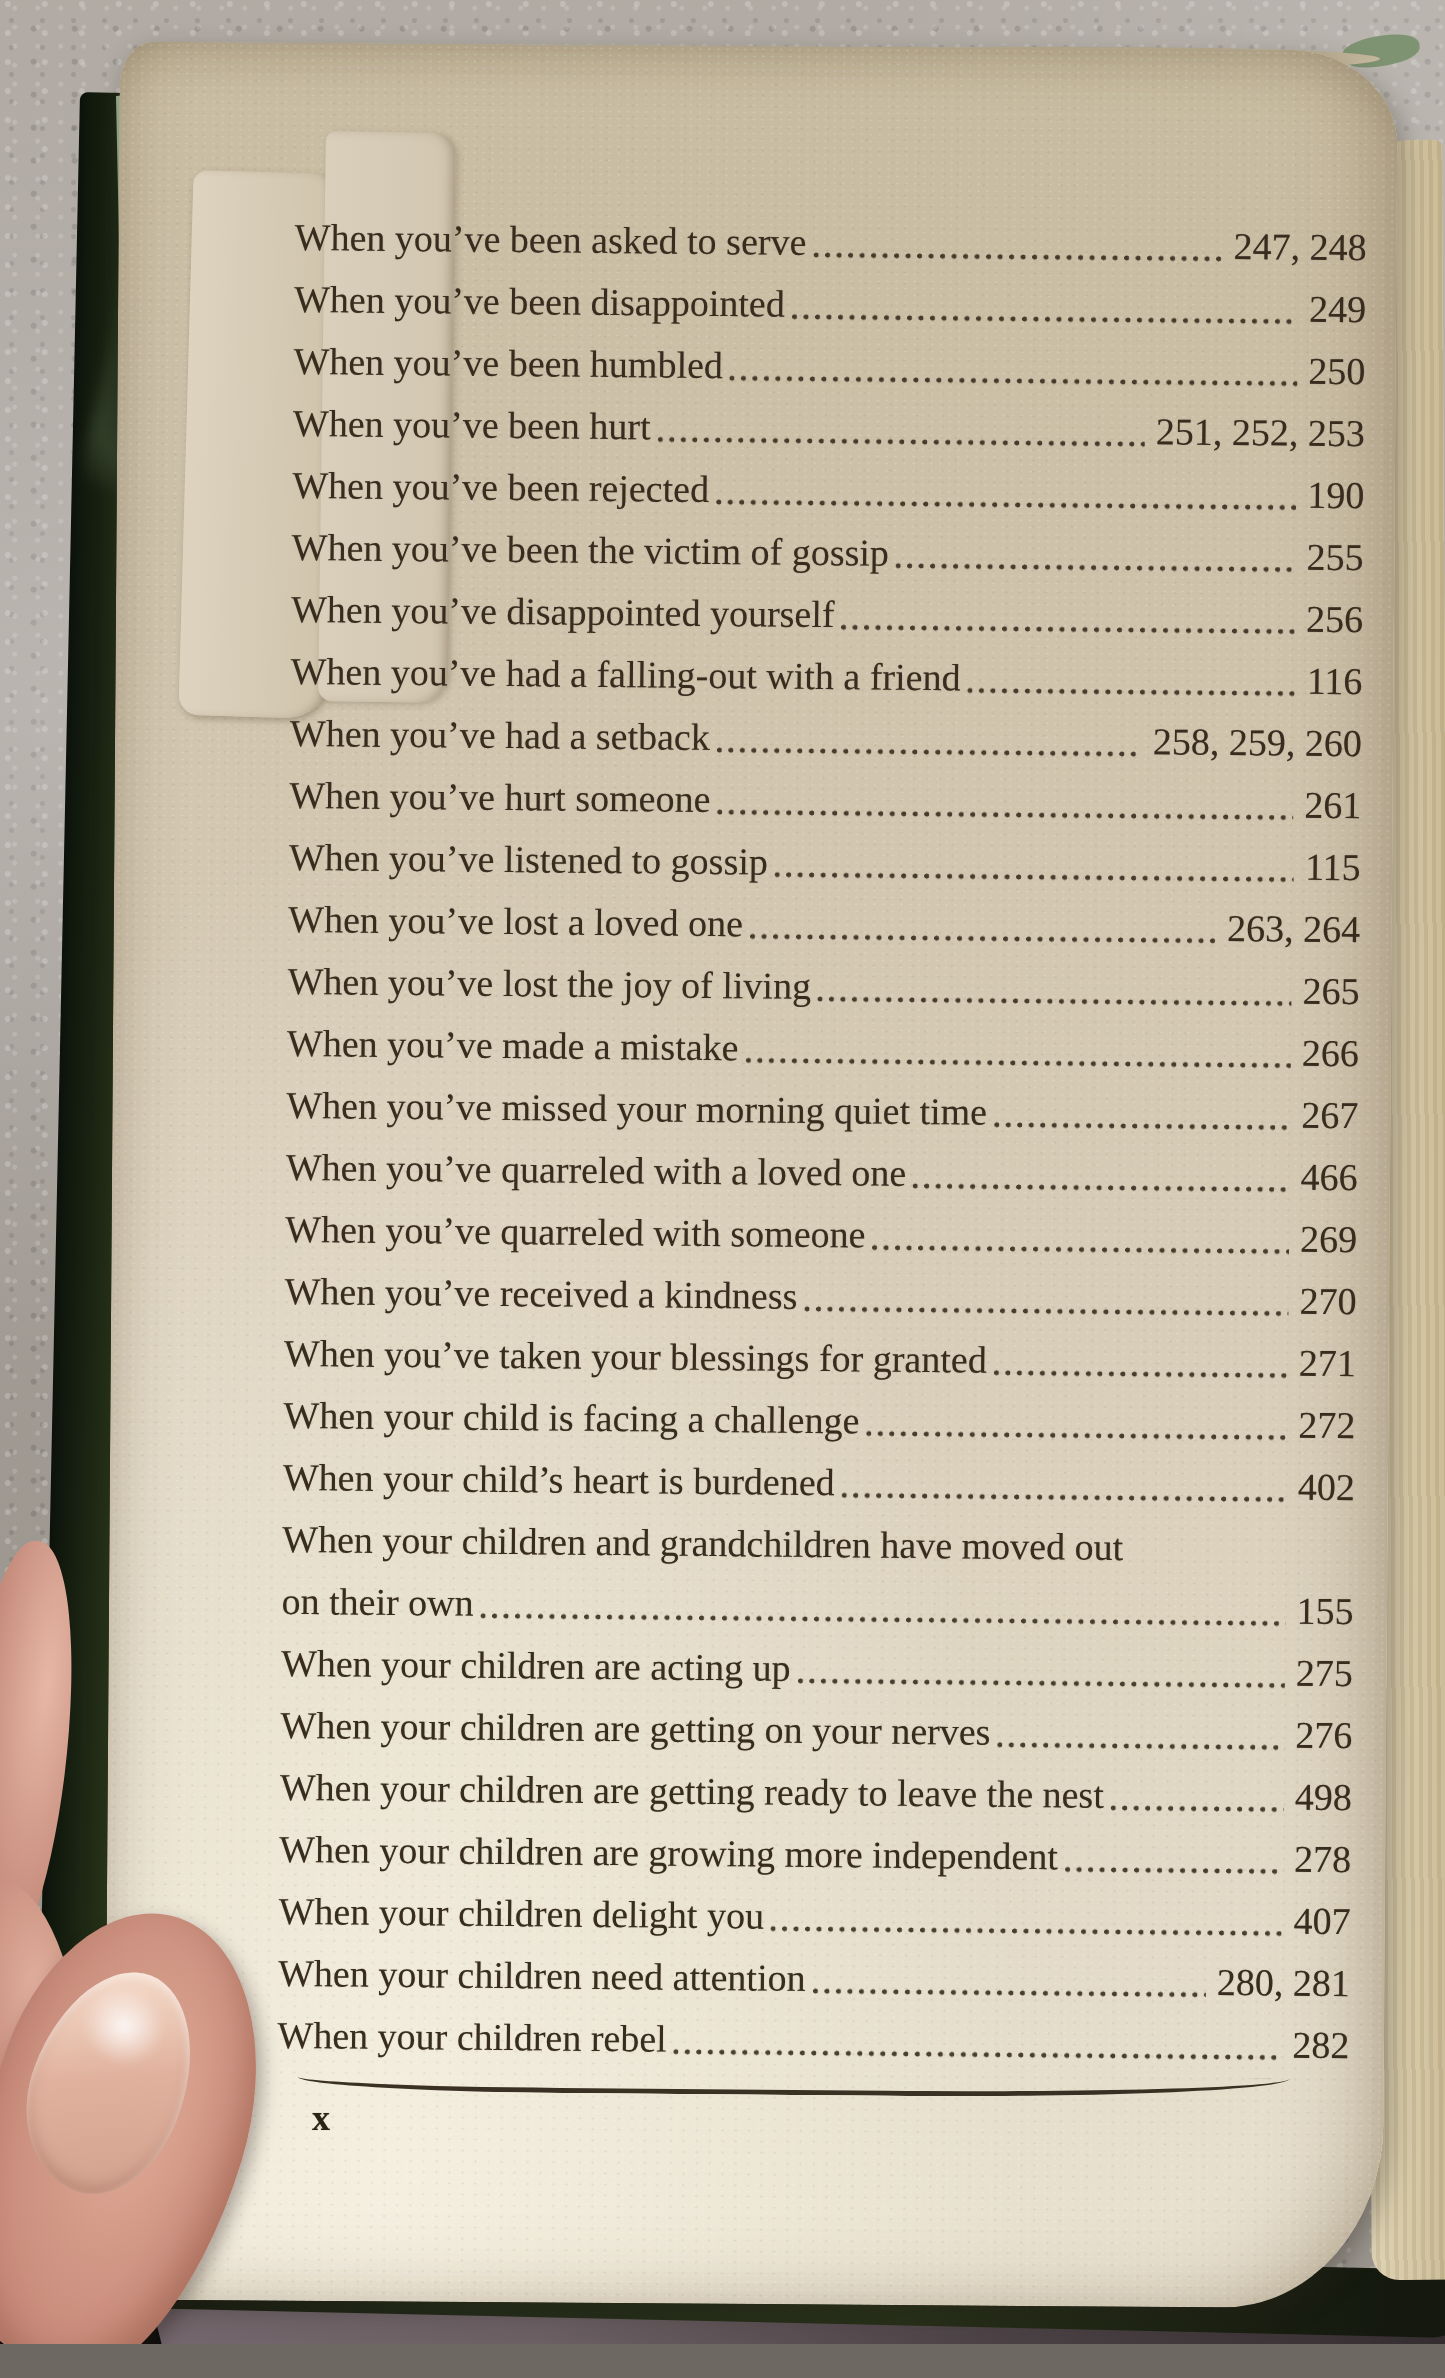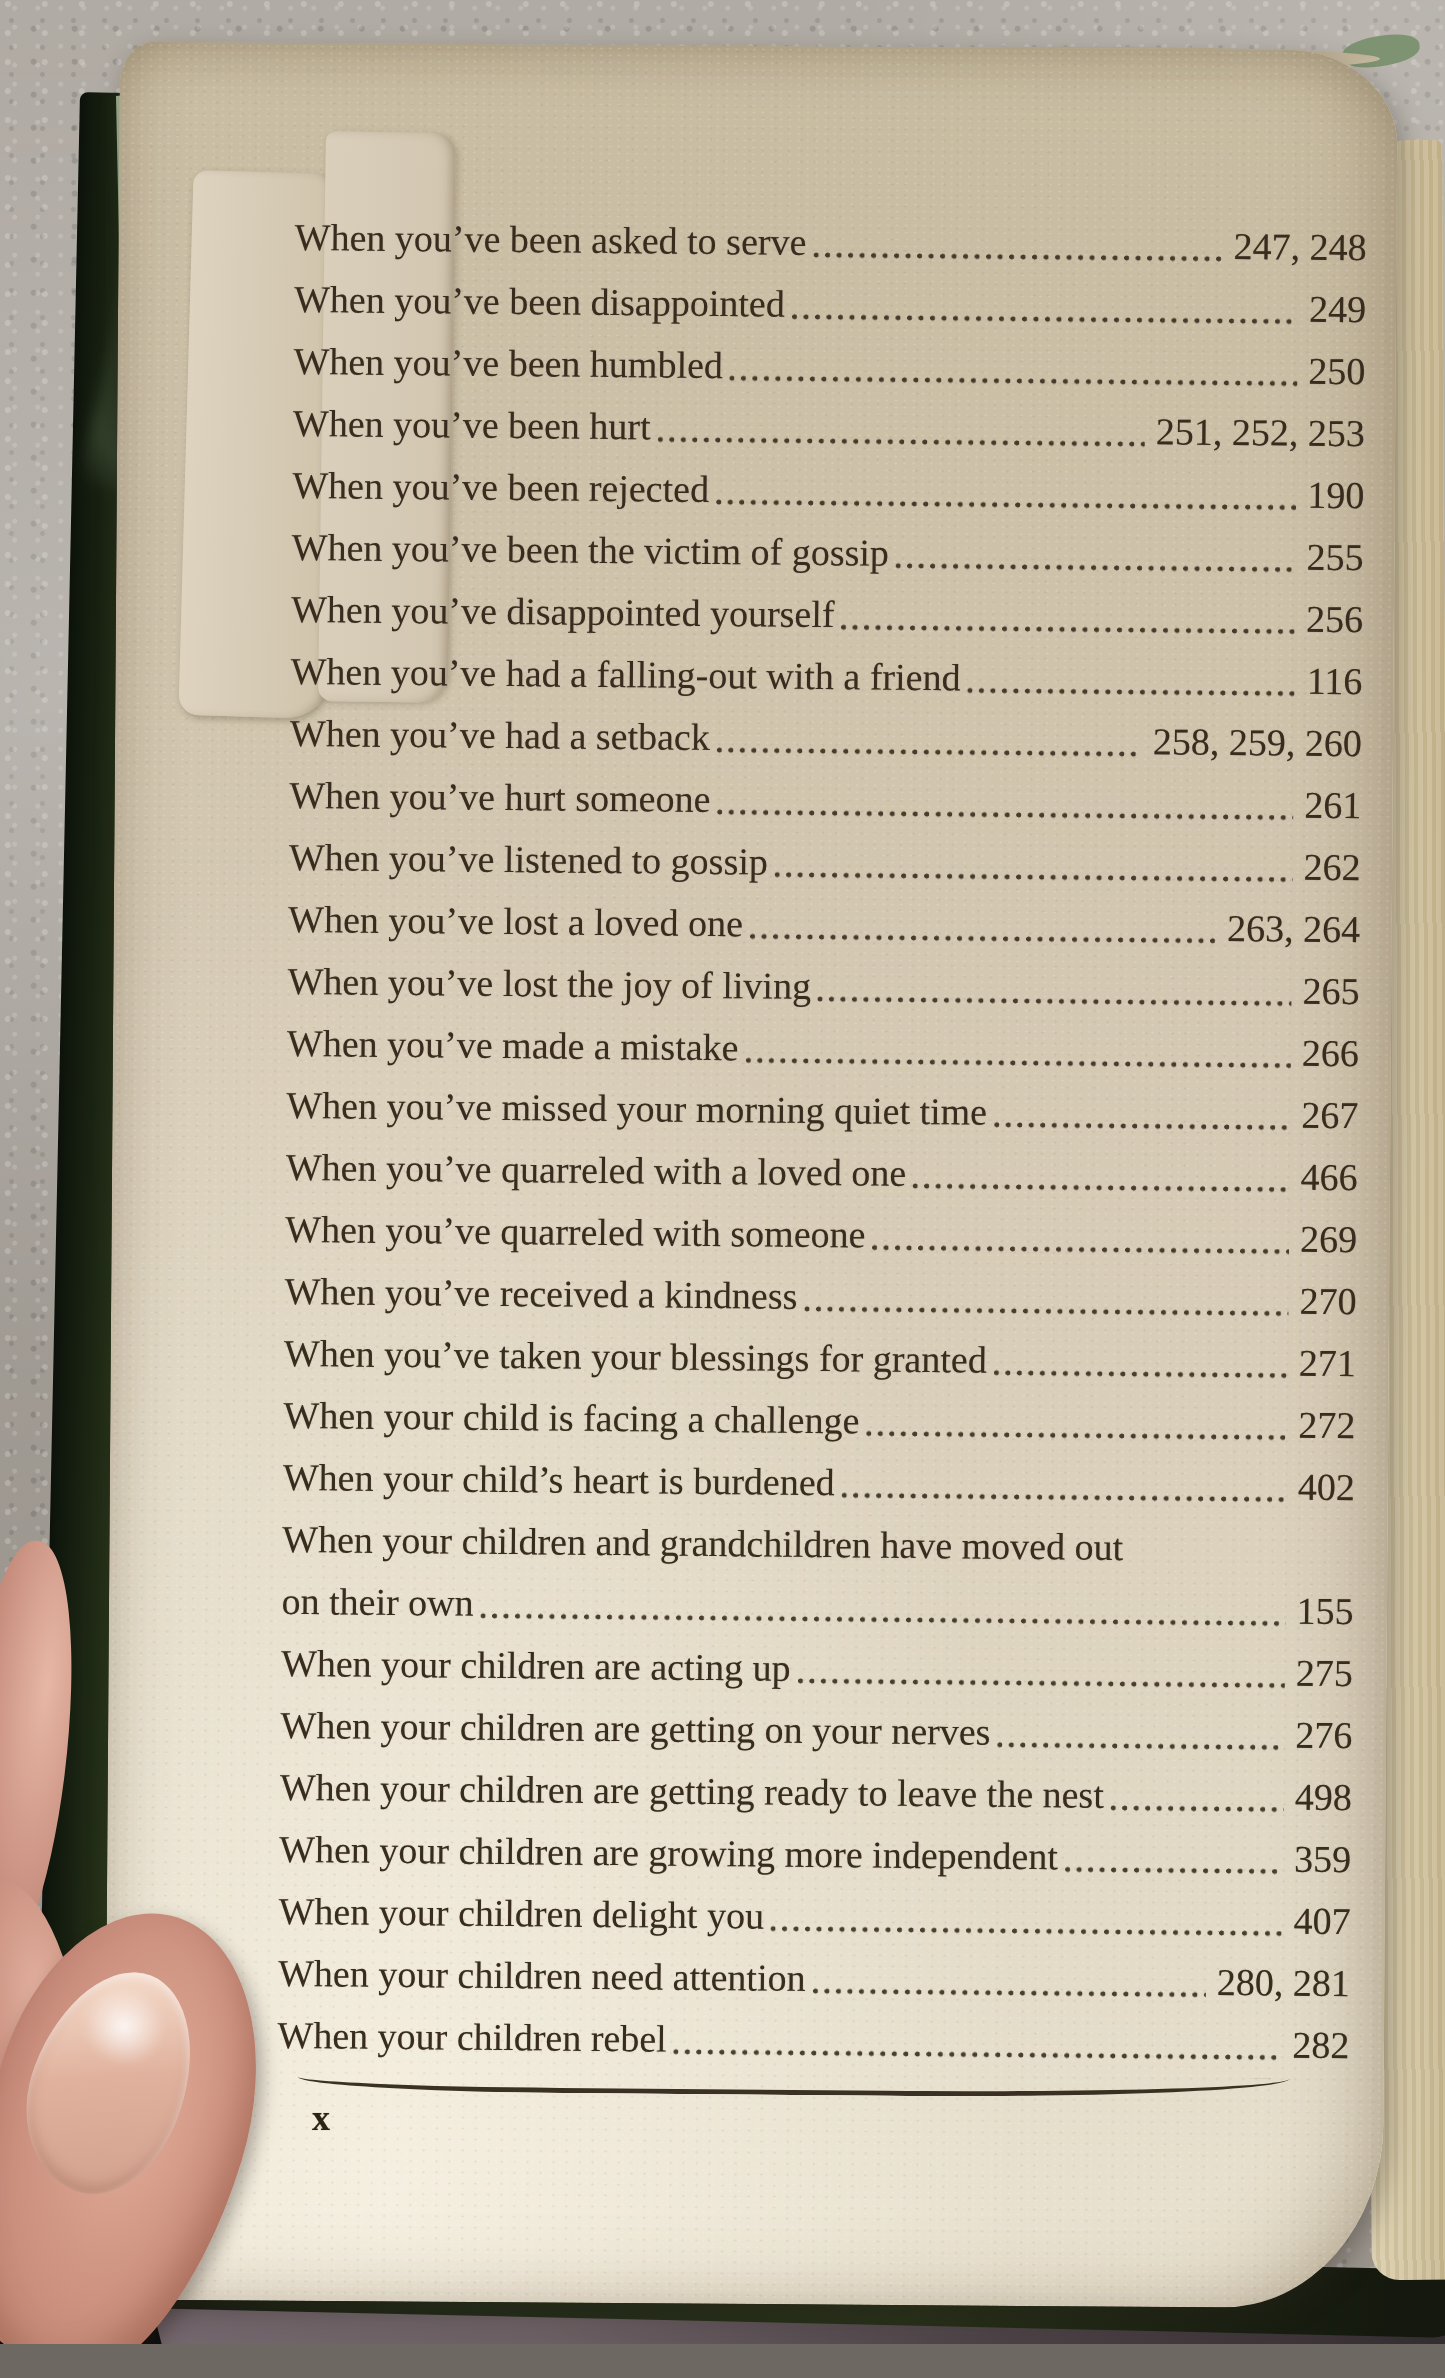--- a/index.html
+++ b/index.html
@@ -195,21 +195,21 @@
 
   <div class="row">
     <span class="txt">When you’ve hurt someone</span>
     <span class="dots"></span>
     <span class="num">261</span>
   </div>
 
   <div class="row">
     <span class="txt">When you’ve listened to gossip</span>
     <span class="dots"></span>
-    <span class="num">262</span>
+    <span class="num">115</span>
   </div>
 
   <div class="row">
     <span class="txt">When you’ve lost a loved one</span>
     <span class="dots"></span>
     <span class="num">263, 264</span>
   </div>
 
   <div class="row">
     <span class="txt">When you’ve lost the joy of living</span>
@@ -285,21 +285,21 @@
 
   <div class="row">
     <span class="txt">When your children are getting ready to leave the nest</span>
     <span class="dots"></span>
     <span class="num">498</span>
   </div>
 
   <div class="row">
     <span class="txt">When your children are growing more independent</span>
     <span class="dots"></span>
-    <span class="num">359</span>
+    <span class="num">278</span>
   </div>
 
   <div class="row">
     <span class="txt">When your children delight you</span>
     <span class="dots"></span>
     <span class="num">407</span>
   </div>
 
   <div class="row">
     <span class="txt">When your children need attention</span>

